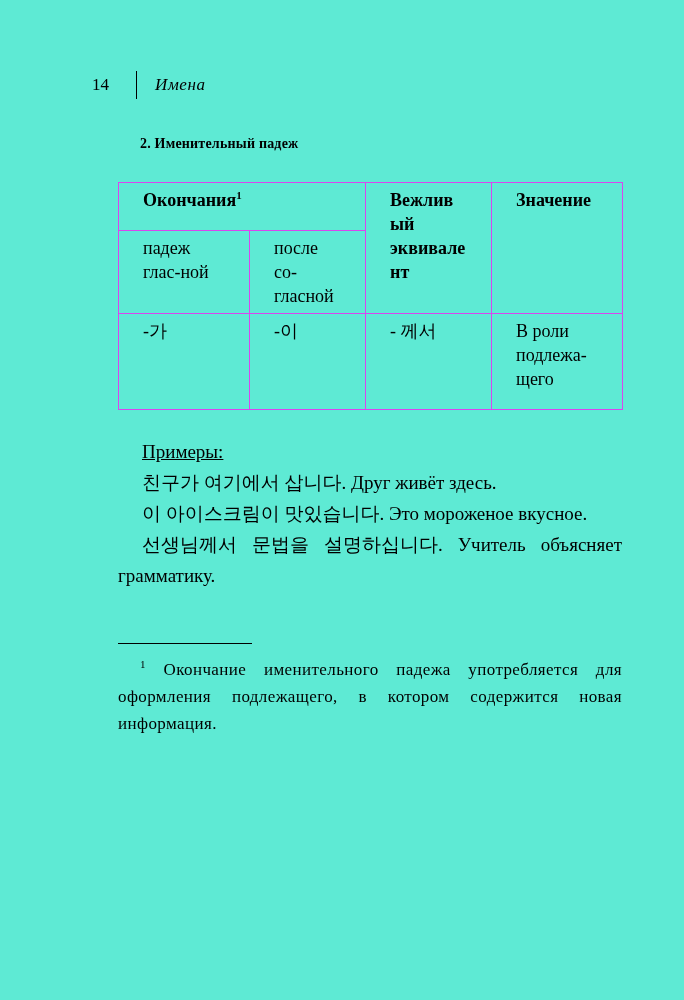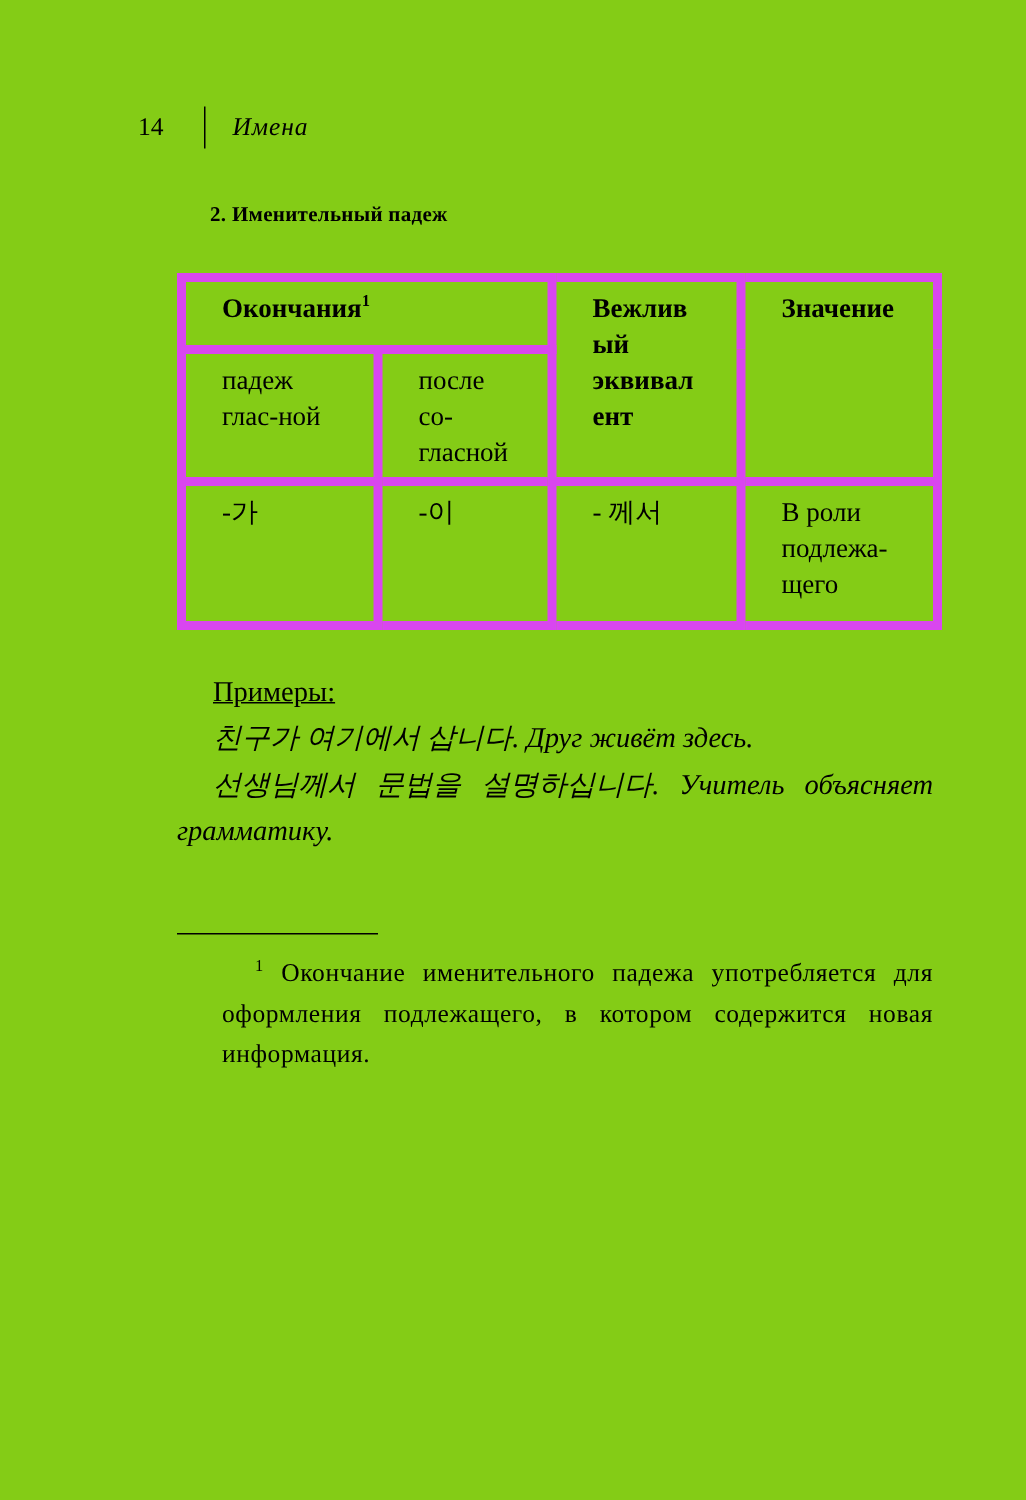--- a/index.html
+++ b/index.html
@@ -2,21 +2,21 @@
 <html><head>
 <meta charset="utf-8">
 <style>
   * { margin: 0; padding: 0; box-sizing: border-box; }
   html, body { background: #e8e8e8; }
   .page {
     position: relative;
     width: 684px;
     height: 1000px;
     margin: 0 auto;
-    background: #84cc16;
+    background: #5eead4;
     color: #000000;
     font-family: "Liberation Serif", "DejaVu Serif", serif;
     padding: 70px 62px 0 92px;
   }
   
   .running-head {
     display: flex;
     align-items: center;
     height: 30px;
     font-size: 17px;
@@ -39,21 +39,21 @@
     letter-spacing: 0.2px;
   }
 
   table.grammar-table {
     margin-top: 30px;
     width: 504px;
     border-collapse: collapse;
     table-layout: fixed;
   }
   table.grammar-table td {
-    border: 6px solid #d946ef;
+    border: 1px solid #d946ef;
     vertical-align: top;
     padding: 5px 24px;
     font-size: 18px;
     line-height: 24px;
     overflow-wrap: break-word;
   }
   table.grammar-table .th { font-weight: bold; }
   col.c1 { width: 131px; }
   col.c2 { width: 116px; }
   col.c3 { width: 126px; }
@@ -68,36 +68,34 @@
     font-size: 19px;
     line-height: 31px;
     text-indent: 24px;
   }
   .examples-heading span { text-decoration: underline; text-align: center; }
   p.example {
     font-size: 19px;
     line-height: 31px;
     text-align: justify;
     text-indent: 24px;
-    font-style: italic;
   }
 
   .footnote-area { margin-top: 52px; }
   .footnote-rule {
     width: 134px;
     border-top: 1px solid #000;
     margin-bottom: 12px;
   }
   p.footnote {
     font-size: 17px;
     line-height: 27px;
     text-align: justify;
     text-indent: 22px;
     letter-spacing: 0.4px;
-    margin-left: 30px;
   }
 </style>
 </head>
 <body>
 
 <div class="page">
 
   <header class="running-head">
     <span class="page-num">14</span>
     <span class="head-divider"></span>
@@ -130,20 +128,21 @@
           <td>-이</td>
           <td>- 께서</td>
           <td>В роли подлежа-щего</td>
         </tr>
       </tbody>
     </table>
 
     <div class="examples">
       <p class="examples-heading"><span>Примеры:</span></p>
       <p class="example">친구가 여기에서 삽니다. Друг живёт здесь.</p>
+      <p class="example">이 아이스크림이 맛있습니다. Это мороженое вкусное.</p>
       <p class="example">선생님께서 문법을 설명하십니다. Учитель объясняет грамматику.</p>
     </div>
 
     <div class="footnote-area">
       <div class="footnote-rule"></div>
       <p class="footnote"><sup>1</sup> <span>Окончание именительного падежа употребляется для оформления подлежащего, в котором содержится новая информация.</span></p>
     </div>
 
   </div>
 </div>

